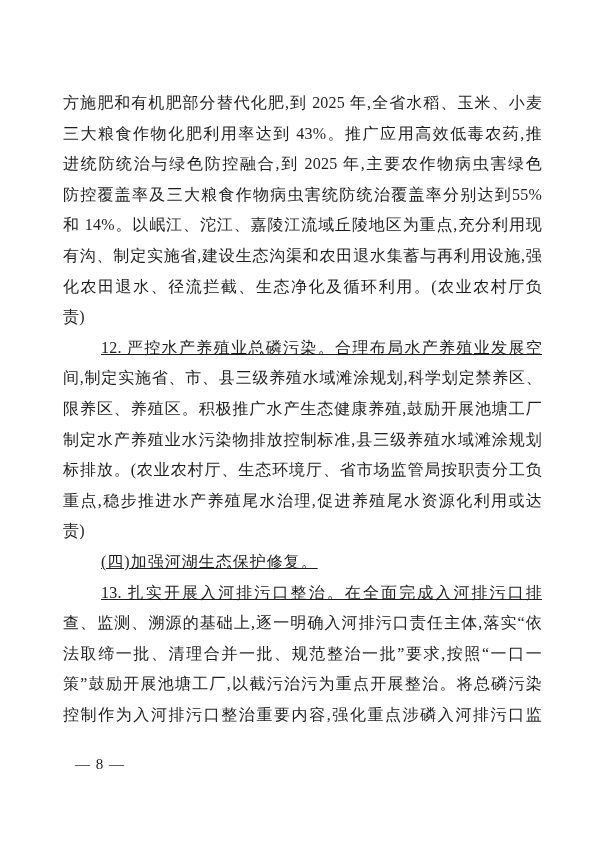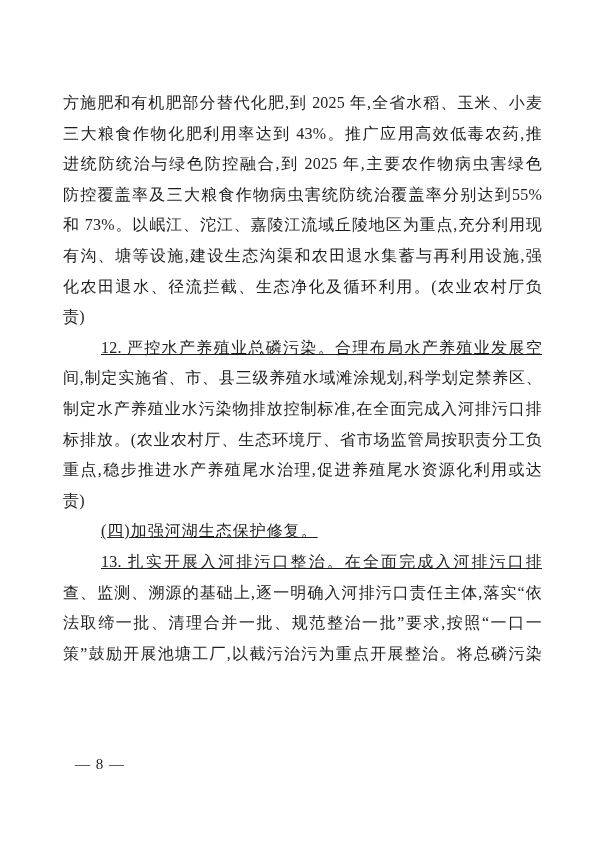--- a/index.html
+++ b/index.html
@@ -44,31 +44,33 @@
 </style>
 </head>
 <body>
 
 <div class="page">
   <div class="textblock">
     <div class="ln j">方施肥和有机肥部分替代化肥,到 2025 年,全省水稻、玉米、小麦</div>
     <div class="ln j">三大粮食作物化肥利用率达到 43%。推广应用高效低毒农药,推</div>
     <div class="ln j">进统防统治与绿色防控融合,到 2025 年,主要农作物病虫害绿色</div>
     <div class="ln j">防控覆盖率及三大粮食作物病虫害统防统治覆盖率分别达到55%</div>
-    <div class="ln j">和 73%。以岷江、沱江、嘉陵江流域丘陵地区为重点,充分利用现</div>
-    <div class="ln j">有沟、塘等设施,建设生态沟渠和农田退水集蓄与再利用设施,强</div>
+    <div class="ln j">和 14%。以岷江、沱江、嘉陵江流域丘陵地区为重点,充分利用现</div>
+    <div class="ln j">有沟、制定实施省,建设生态沟渠和农田退水集蓄与再利用设施,强</div>
     <div class="ln j">化农田退水、径流拦截、生态净化及循环利用。(农业农村厅负</div>
     <div class="ln">责)</div>
     <div class="ln j ind">12. 严控水产养殖业总磷污染。合理布局水产养殖业发展空</div>
     <div class="ln j">间,制定实施省、市、县三级养殖水域滩涂规划,科学划定禁养区、</div>
-    <div class="ln j">制定水产养殖业水污染物排放控制标准,在全面完成入河排污口排</div>
+    <div class="ln j">限养区、养殖区。积极推广水产生态健康养殖,鼓励开展池塘工厂</div>
+    <div class="ln j">制定水产养殖业水污染物排放控制标准,县三级养殖水域滩涂规划</div>
     <div class="ln j">标排放。(农业农村厅、生态环境厅、省市场监管局按职责分工负</div>
     <div class="ln j">重点,稳步推进水产养殖尾水治理,促进养殖尾水资源化利用或达</div>
     <div class="ln">责)</div>
     <div class="ln ind kai">(四)加强河湖生态保护修复。</div>
     <div class="ln j ind">13. 扎实开展入河排污口整治。在全面完成入河排污口排</div>
     <div class="ln j">查、监测、溯源的基础上,逐一明确入河排污口责任主体,落实“依</div>
     <div class="ln j">法取缔一批、清理合并一批、规范整治一批”要求,按照“一口一</div>
     <div class="ln j">策”鼓励开展池塘工厂,以截污治污为重点开展整治。将总磷污染</div>
+    <div class="ln j">控制作为入河排污口整治重要内容,强化重点涉磷入河排污口监</div>
   </div>
 
   <div class="footer">— 8 —</div>
 </div>
 
 </body></html>

